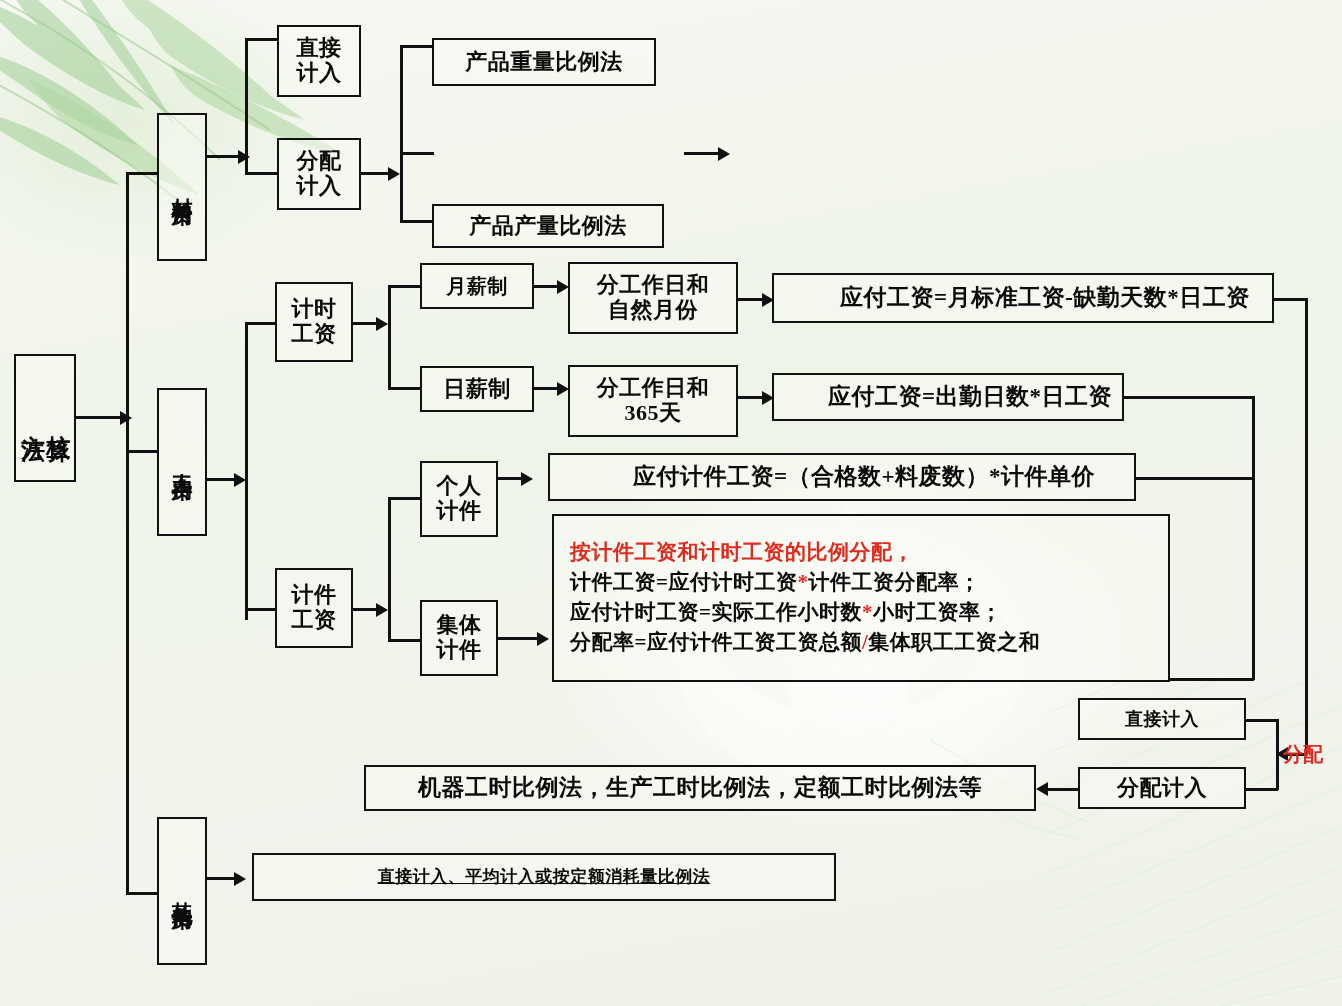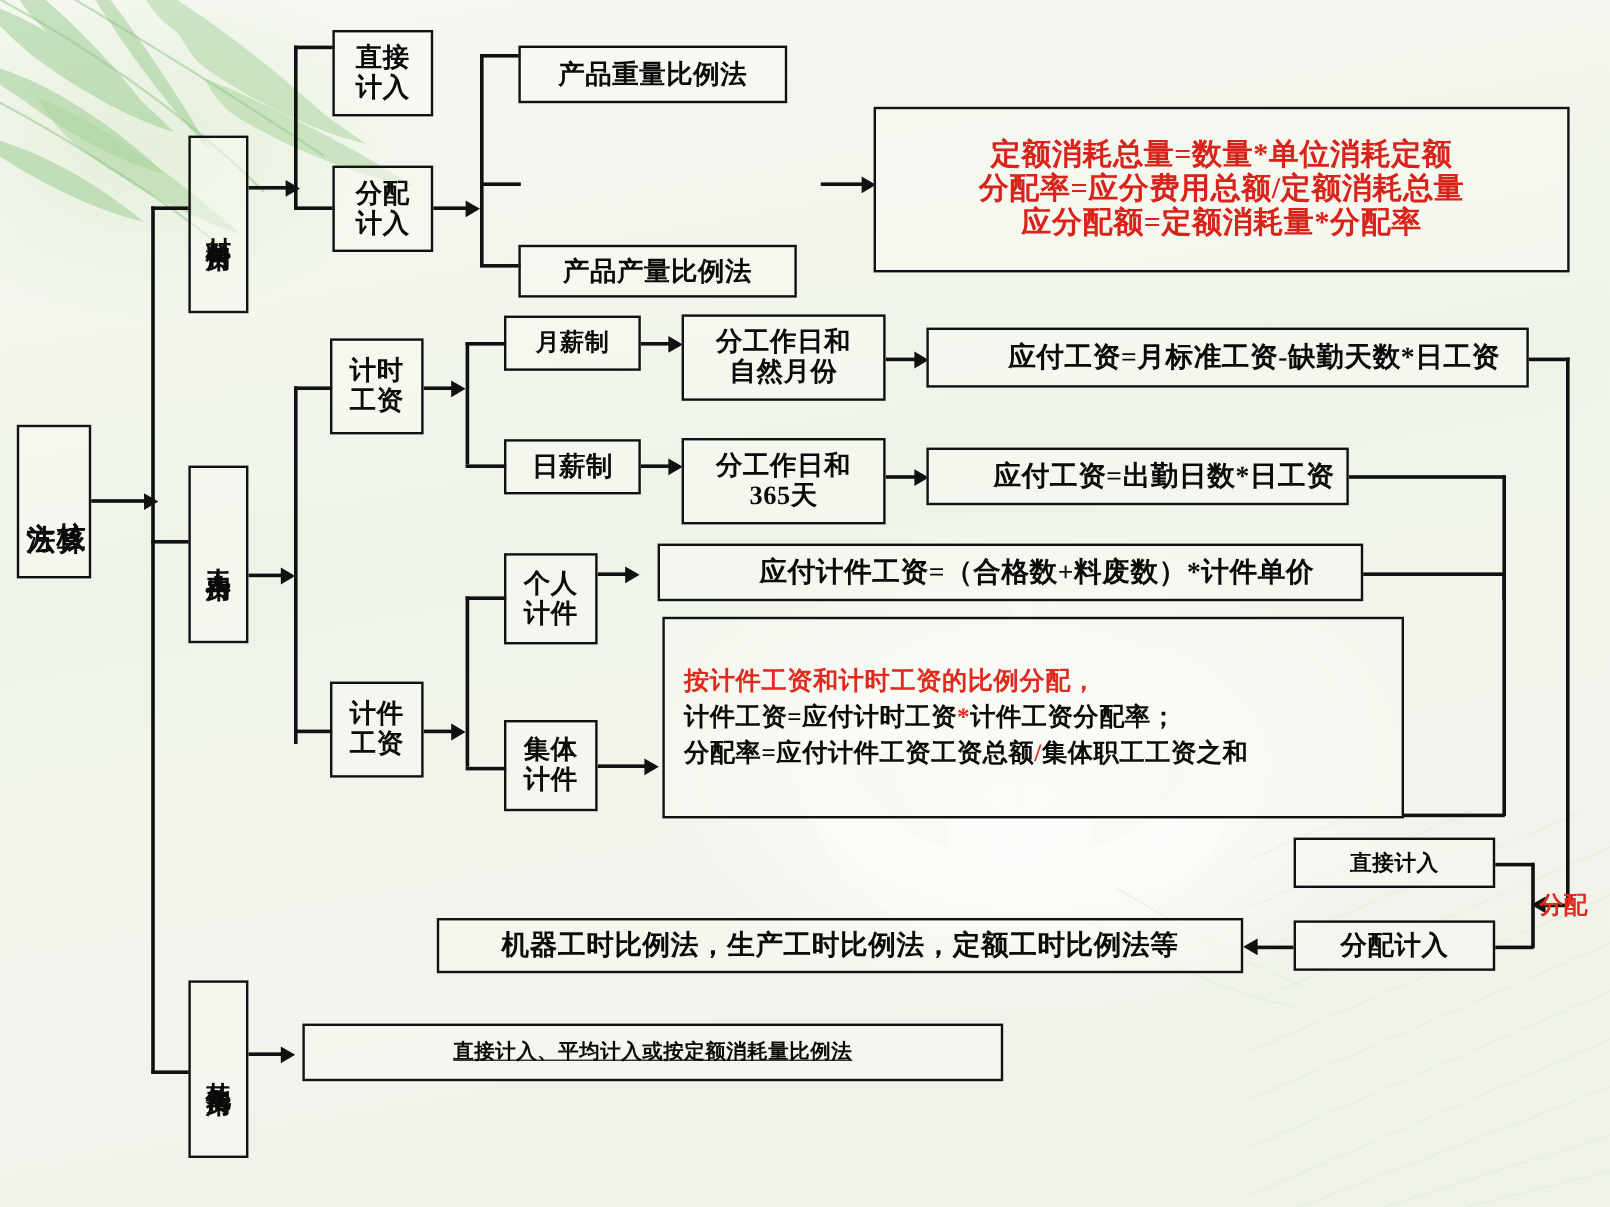--- a/index.html
+++ b/index.html
@@ -166,25 +166,20 @@
   <div class="node" style="left:432px;top:38px;width:224px;height:48px;font-size:22px;">
     <span>产品重量比例法</span>
   </div>
   <div class="node" style="left:432px;top:204px;width:232px;height:44px;font-size:22px;">
     <span>产品产量比例法</span>
   </div>
 
   <div class="ln h" style="left:684px;top:152px;width:38px;"></div>
   <div class="arw arw-r" style="left:718px;top:147px;"></div>
 
-  <div class="node two-line redbox" style="left:728px;top:89px;width:580px;height:138px;font-size:25px;">
-    <span>定额消耗总量=数量*单位消耗定额</span>
-    <span>分配率=应分费用总额/定额消耗总量</span>
-    <span>应分配额=定额消耗量*分配率</span>
-  </div>
 
   <div class="node vert" style="left:157px;top:388px;width:50px;height:148px;font-size:21px;">
     <span>人工费用</span>
   </div>
   <div class="ln h" style="left:207px;top:478px;width:30px;"></div>
   <div class="arw arw-r" style="left:234px;top:473px;"></div>
 
   <div class="ln v" style="left:245px;top:322px;height:298px;"></div>
   <div class="ln h" style="left:245px;top:322px;width:32px;"></div>
   <div class="ln h" style="left:245px;top:608px;width:32px;"></div>
@@ -262,20 +257,23 @@
   <div class="arw arw-r" style="left:537px;top:632px;"></div>
 
   <div class="node lt" style="left:552px;top:514px;width:618px;height:168px;flex-direction:column;align-items:flex-start;justify-content:center;font-size:21px;line-height:1.42;">
     <div style="color:#e02a1e;font-weight:800;">
       <span>按计件工资和计时工资的比例分配，</span>
     </div>
     <div>
       <span>计件工资=应付计时工资</span><span class="star">*</span><span>计件工资分配率；</span>
     </div>
     <div>
+      <span>应付计时工资=实际工作小时数</span><span class="star">*</span><span>小时工资率；</span>
+    </div>
+    <div>
       <span>分配率=应付计件工资工资总额</span><span class="slash">/</span><span>集体职工工资之和</span>
     </div>
   </div>
 
   <div class="ln h" style="left:1274px;top:298px;width:34px;"></div>
   <div class="ln v" style="left:1305px;top:298px;height:455px;"></div>
 
   <div class="ln h" style="left:1124px;top:396px;width:130px;"></div>
   <div class="ln v" style="left:1252px;top:396px;height:104px;"></div>
   <div class="ln h" style="left:1136px;top:477px;width:118px;"></div>

